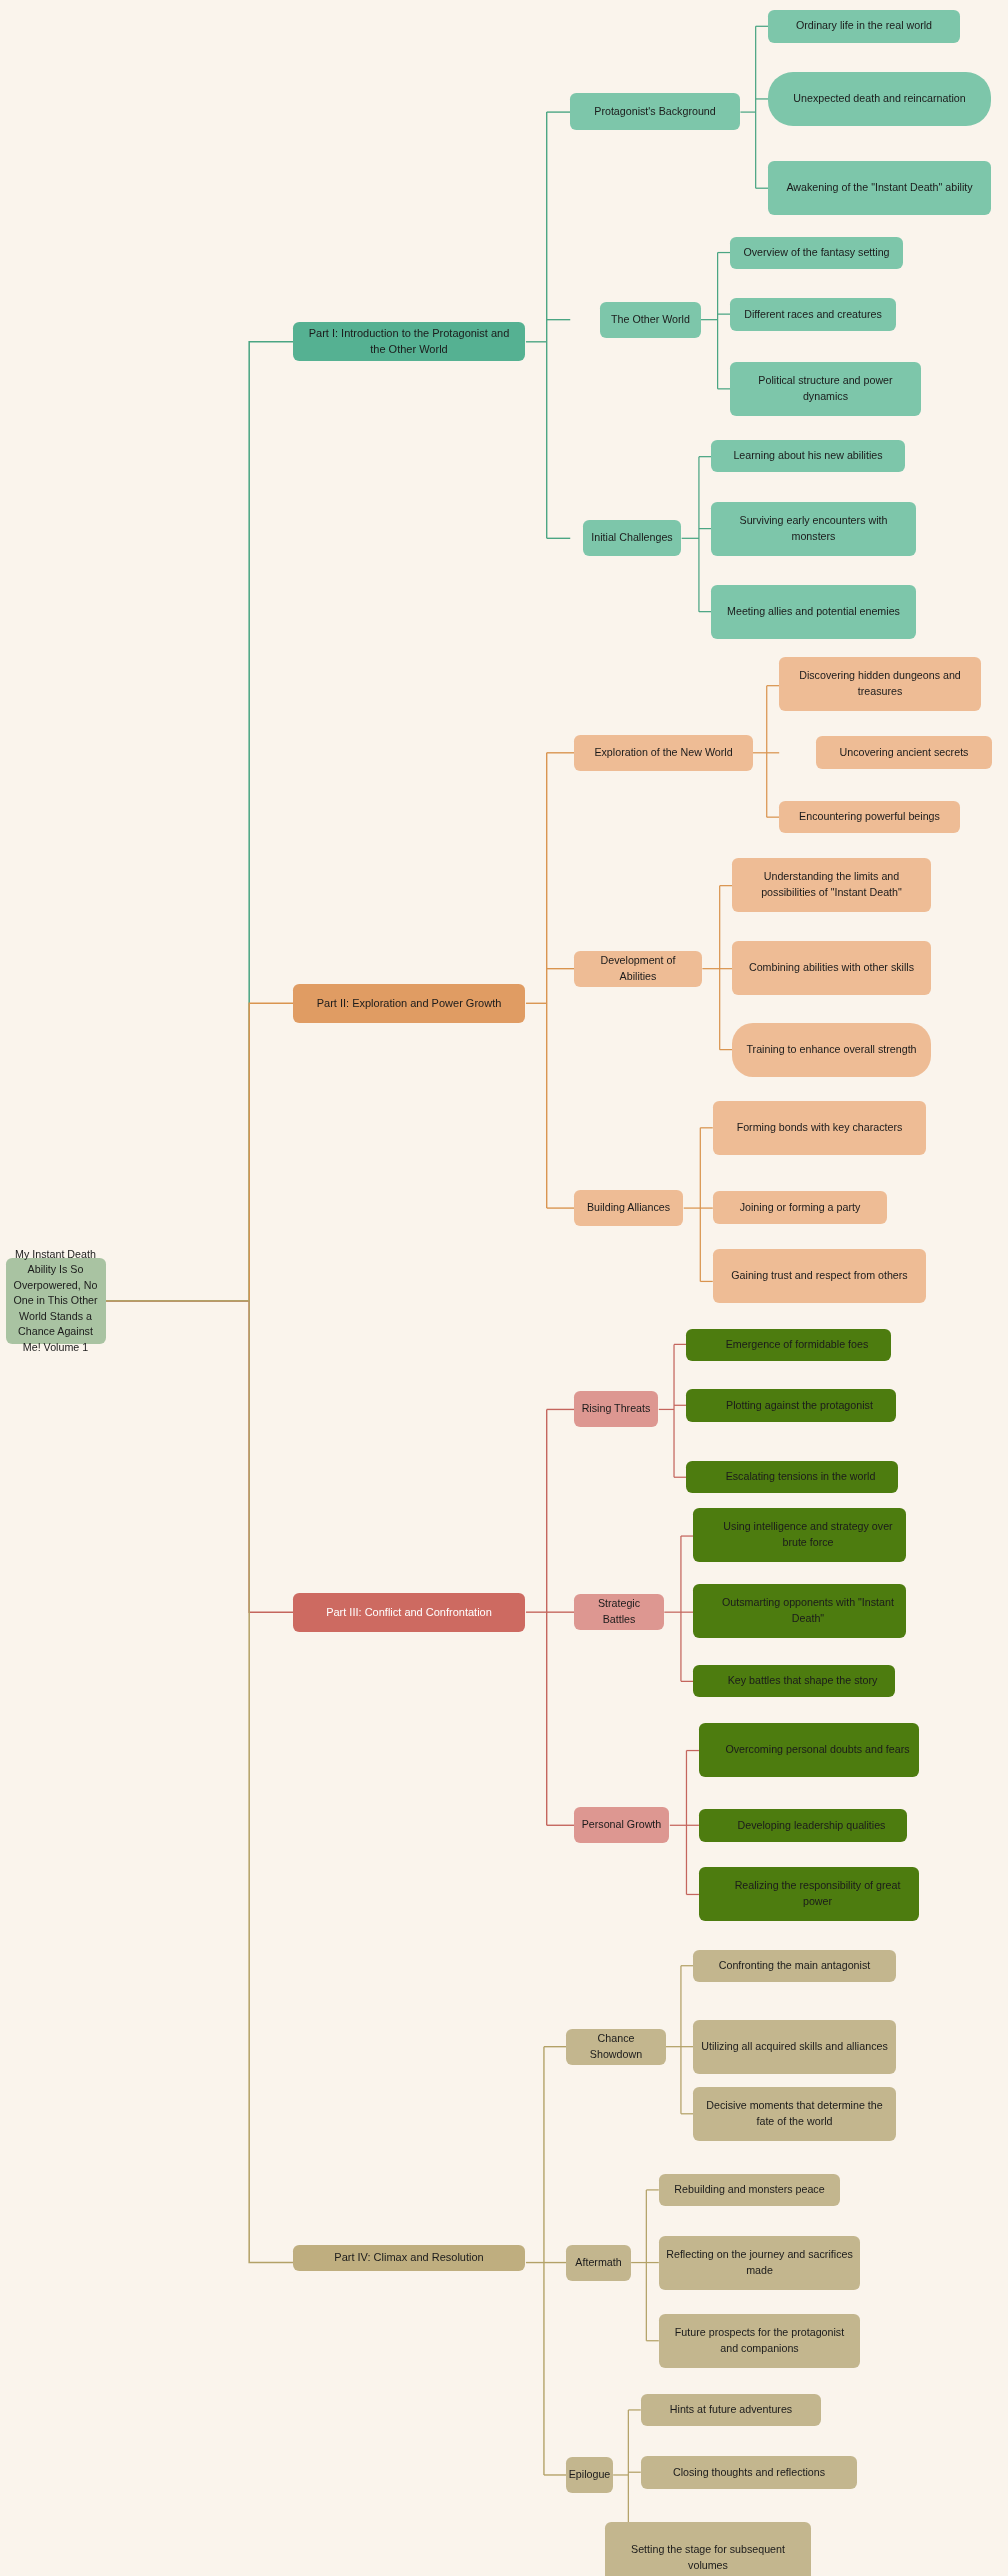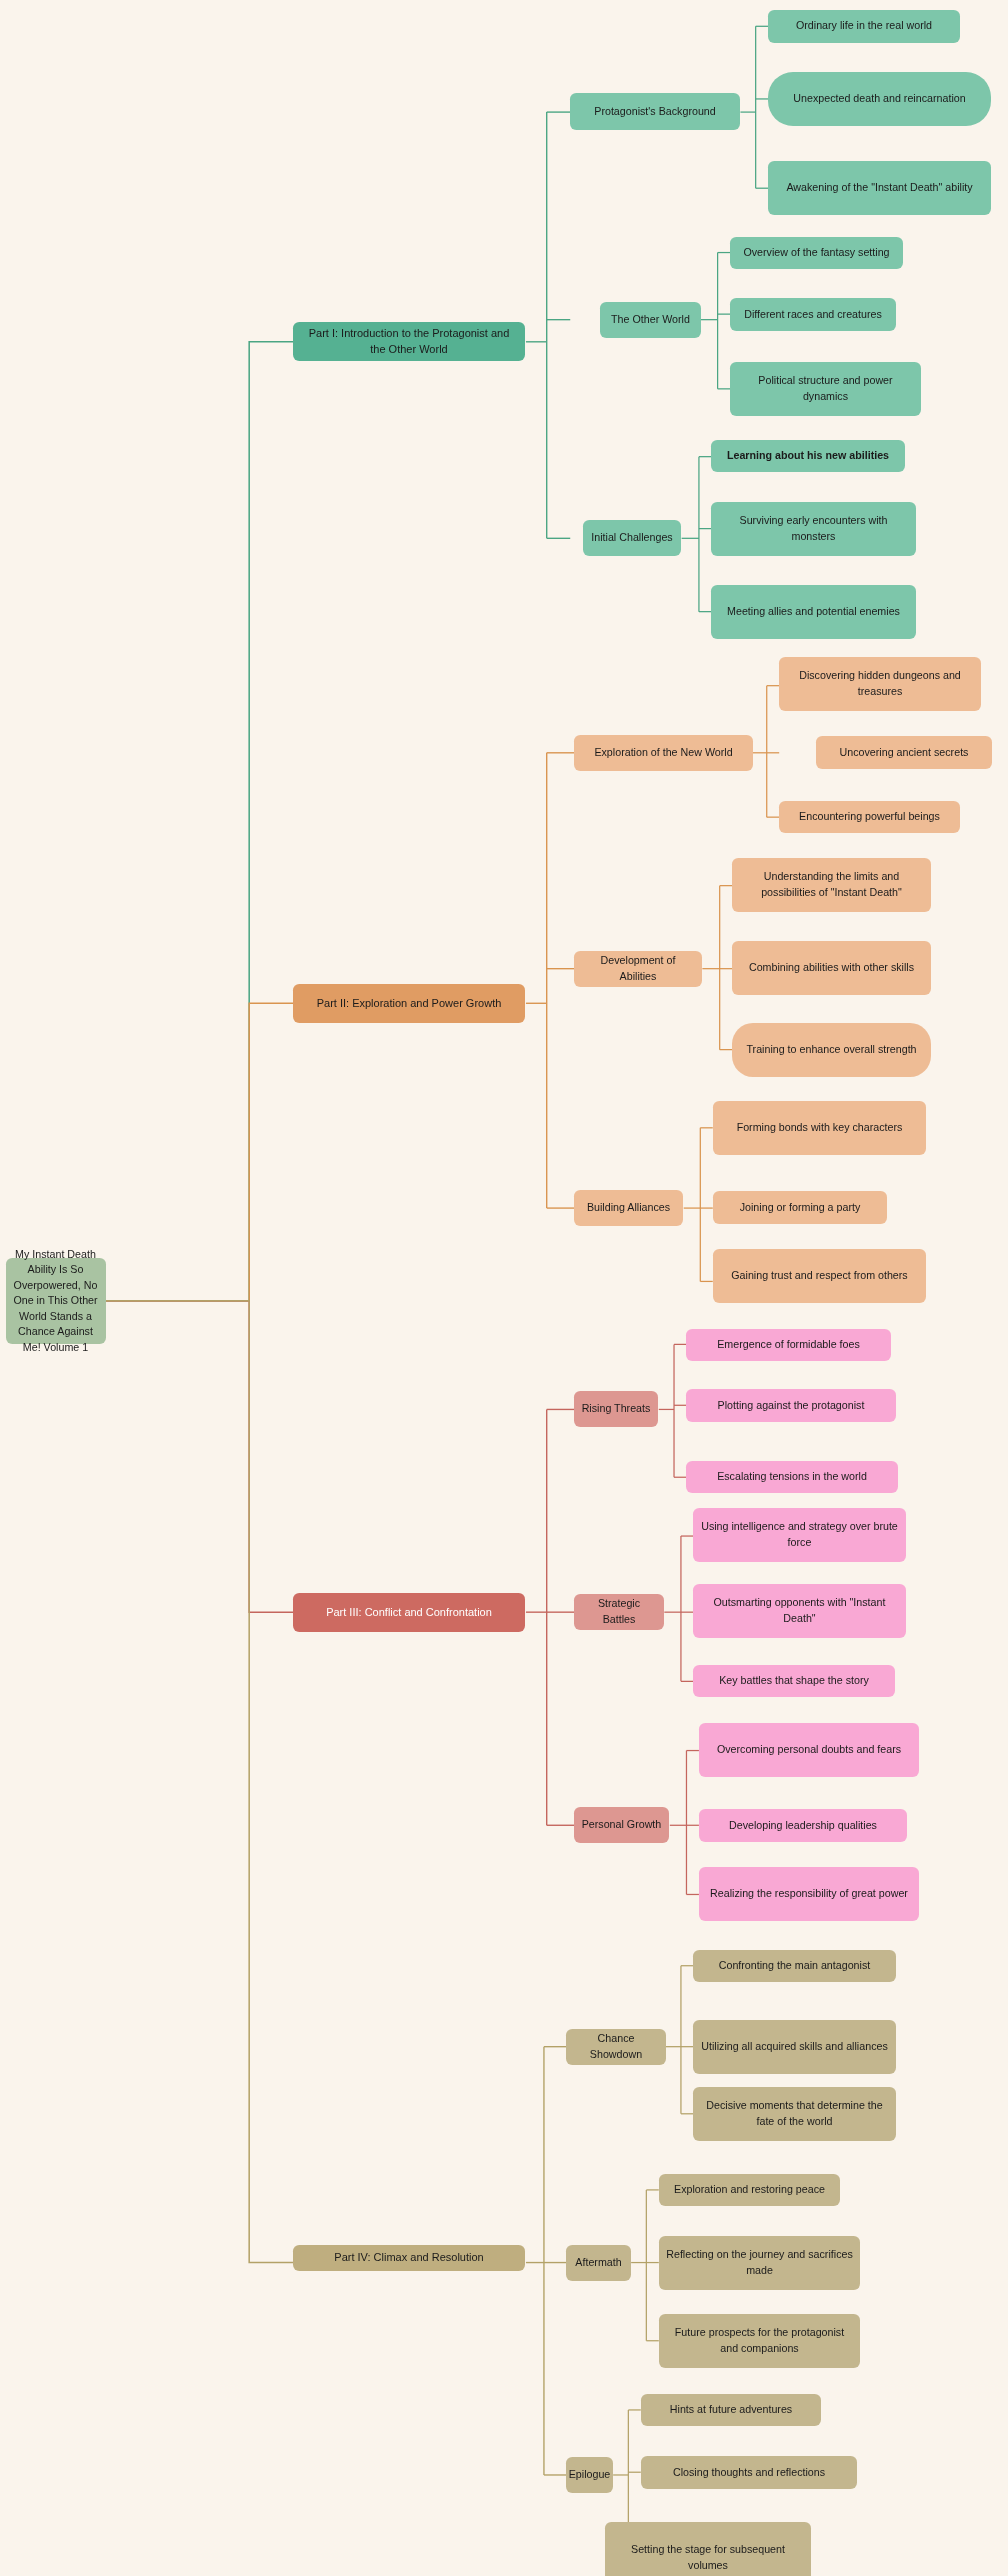--- a/index.html
+++ b/index.html
@@ -58,21 +58,21 @@
   .c-green-1 { background: #55b192; }
   .c-green-2 { background: #7dc6aa; }
   .c-green-3 { background: #7dc6aa; }
   
   .c-orange-1 { background: #e09c63; }
   .c-orange-2 { background: #eebc95; }
   .c-orange-3 { background: #eebc95; }
   
   .c-red-1 { background: #cd6a61; color: #ffffff; }
   .c-red-2 { background: #dd9791; }
-  .c-red-3 { background: #f9a8d4; }
+  .c-red-3 { background: #4d7c0f; padding-left: 24px; }
   
   .c-khaki-1 { background: #bfae7f; }
   .c-khaki-2 { background: #c3b68e; }
   .c-khaki-3 { background: #c3b68e; }
 </style>
 </head>
 <body>
 
 <div id="canvas">
 
@@ -214,21 +214,21 @@
   <div class="node node-l3 c-green-3" style="left:730px; top:298px; width:166px; height:33px;">
     <span>Different races and creatures</span>
   </div>
   <div class="node node-l3 c-green-3" style="left:730px; top:362px; width:191px; height:54px;">
     <span>Political structure and power dynamics</span>
   </div>
 
   <div class="node node-l2 c-green-2" style="left:583px; top:520px; width:98px; height:36px;">
     <span>Initial Challenges</span>
   </div>
-  <div class="node node-l3 c-green-3" style="left:711px; top:440px; width:194px; height:32px;font-weight:bold;">
+  <div class="node node-l3 c-green-3" style="left:711px; top:440px; width:194px; height:32px;">
     <span>Learning about his new abilities</span>
   </div>
   <div class="node node-l3 c-green-3" style="left:711px; top:502px; width:205px; height:54px;">
     <span>Surviving early encounters with monsters</span>
   </div>
   <div class="node node-l3 c-green-3" style="left:711px; top:585px; width:205px; height:54px;">
     <span>Meeting allies and potential enemies</span>
   </div>
 
   <div class="node node-l1 c-orange-1" style="left:293px; top:984px; width:232px; height:39px;">
@@ -331,21 +331,21 @@
     <span>Utilizing all acquired skills and alliances</span>
   </div>
   <div class="node node-l3 c-khaki-3" style="left:693px; top:2087px; width:203px; height:54px;">
     <span>Decisive moments that determine the fate of the world</span>
   </div>
 
   <div class="node node-l2 c-khaki-2" style="left:566px; top:2245px; width:65px; height:36px;">
     <span>Aftermath</span>
   </div>
   <div class="node node-l3 c-khaki-3" style="left:659px; top:2174px; width:181px; height:32px;">
-    <span>Exploration and restoring peace</span>
+    <span>Rebuilding and monsters peace</span>
   </div>
   <div class="node node-l3 c-khaki-3" style="left:659px; top:2236px; width:201px; height:54px;">
     <span>Reflecting on the journey and sacrifices made</span>
   </div>
   <div class="node node-l3 c-khaki-3" style="left:659px; top:2314px; width:201px; height:54px;">
     <span>Future prospects for the protagonist and companions</span>
   </div>
 
   <div class="node node-l2 c-khaki-2" style="left:566px; top:2457px; width:47px; height:36px;">
     <span>Epilogue</span>

